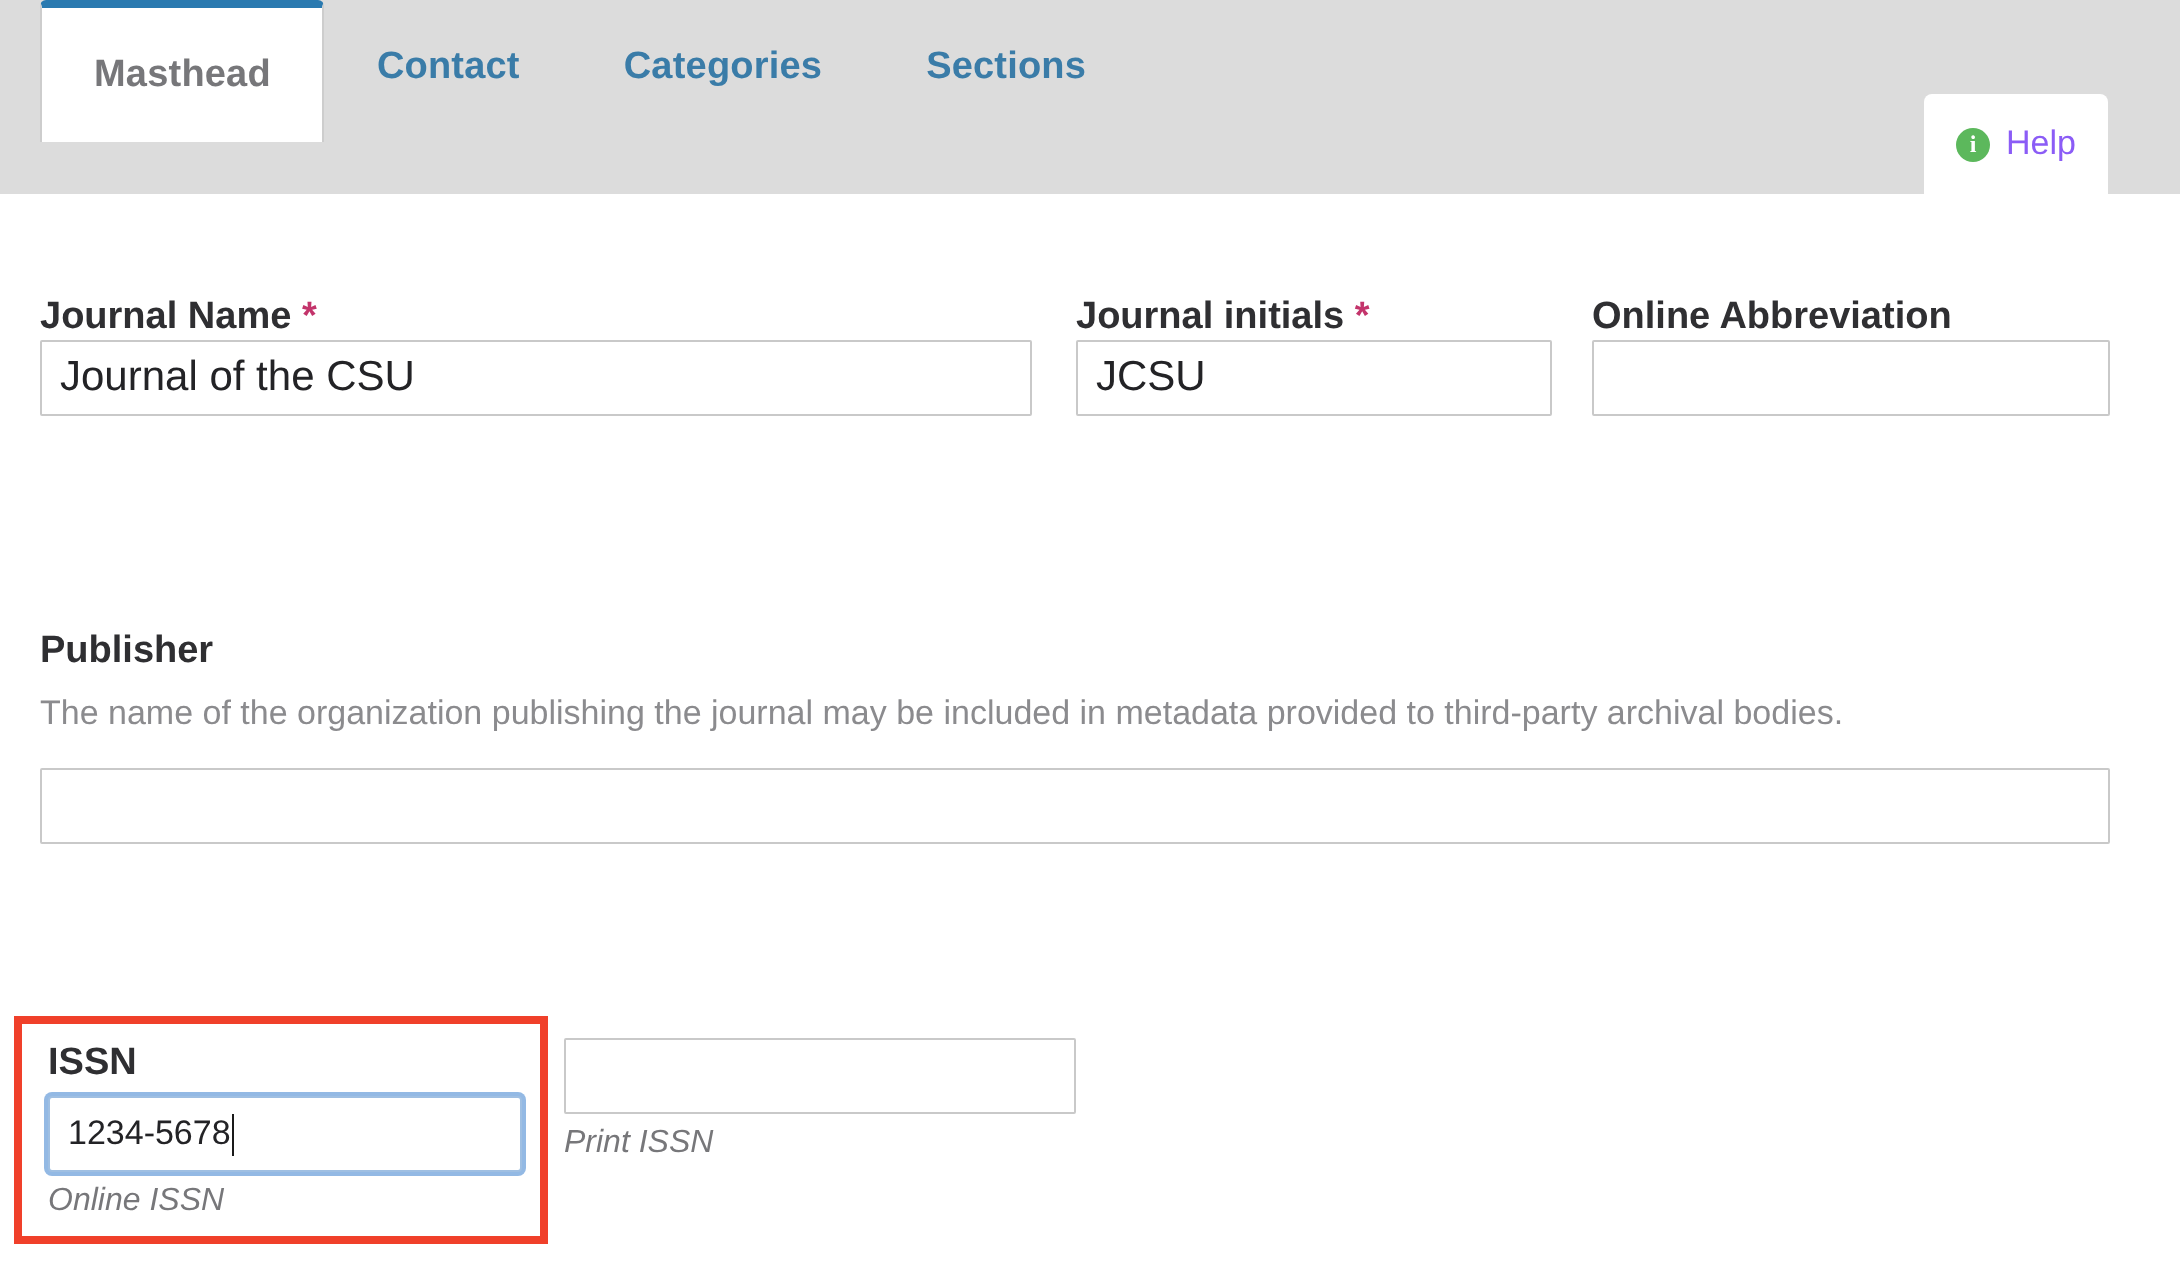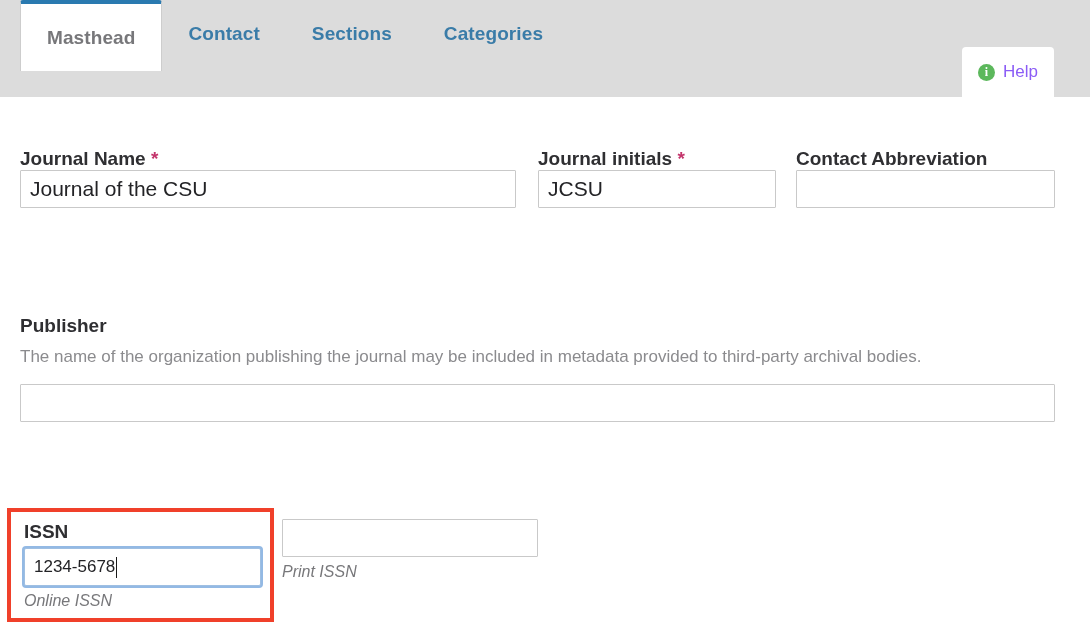--- a/index.html
+++ b/index.html
@@ -213,24 +213,24 @@
   <div class="tabbar">
 
     <div class="tabs">
       <div class="tab active">
         <span>Masthead</span>
       </div>
       <div class="tab">
         <span>Contact</span>
       </div>
       <div class="tab">
+        <span>Categories</span>
+      </div>
+      <div class="tab">
         <span>Sections</span>
-      </div>
-      <div class="tab">
-        <span>Categories</span>
       </div>
     </div>
 
     <div class="help-btn">
       <span class="info-icon">i</span>
       <span class="help-label">Help</span>
     </div>
 
   </div>
 
@@ -249,21 +249,21 @@
       <div class="col-init">
         <div class="field-label">
           <span>Journal initials</span>
           <span class="req">*</span>
         </div>
         <input class="txt" type="text" value="JCSU" style="">
       </div>
 
       <div class="col-abbr">
         <div class="field-label">
-          <span>Contact Abbreviation</span>
+          <span>Online Abbreviation</span>
         </div>
         <input class="txt" type="text" value="" style="">
       </div>
 
     </div>
 
     <div class="publisher">
       <div class="pub-title">Publisher</div>
       <div class="pub-desc">The name of the organization publishing the journal may be included in metadata provided to third-party archival bodies.</div>
       <input class="txt" type="text" value="" style="">

